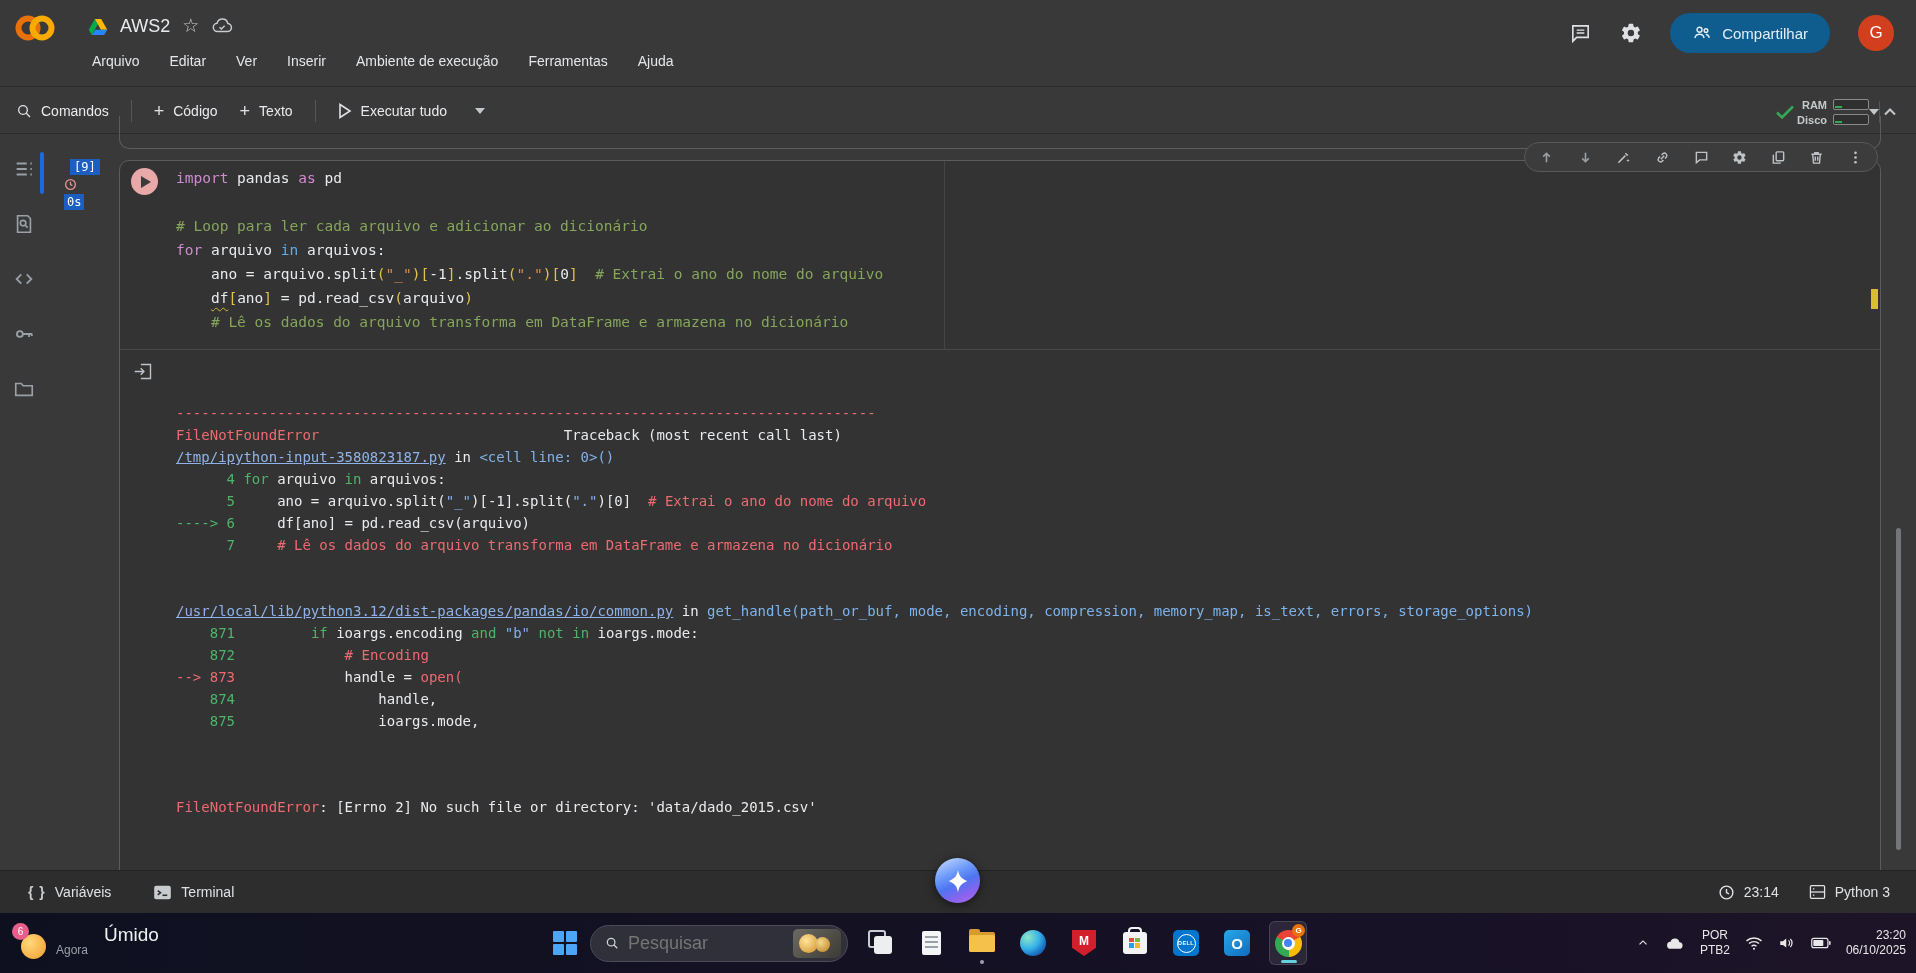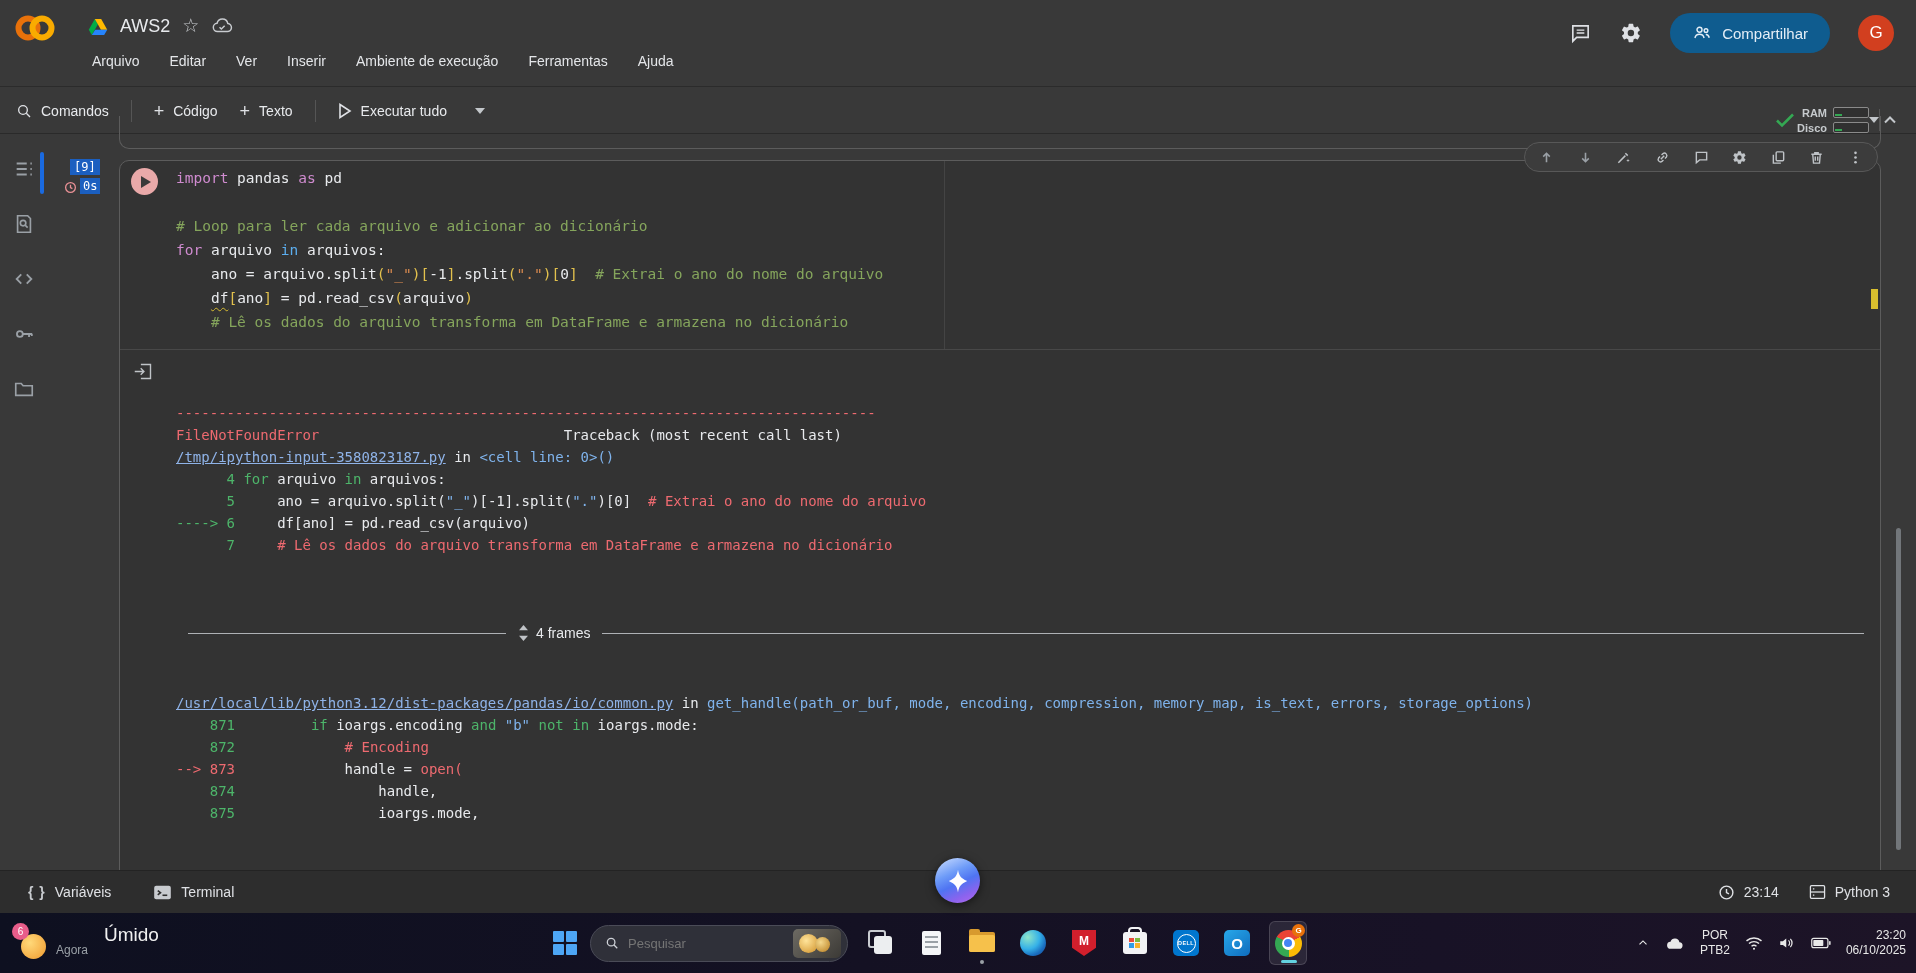--- a/index.html
+++ b/index.html
@@ -22,37 +22,37 @@
   .share-btn { display:flex; align-items:center; gap:10px; height:40px; padding:0 22px; border-radius:20px; background:#0f5c8f; color:#e4eef7; font-size:15px; cursor:pointer; }
   .avatar { width:36px; height:36px; border-radius:50%; background:#d23f1f; color:#fff; display:flex; align-items:center; justify-content:center; font-size:17px; cursor:pointer; }
 
   
   .toolbar { position:absolute; top:88px; left:0; right:0; height:46px; background:#393939; border-bottom:1px solid #2a2a2a; display:flex; align-items:center; }
   .tb-left { display:flex; align-items:center; gap:22px; padding-left:16px; font-size:14px; }
   .tb-item { display:flex; align-items:center; gap:9px; cursor:pointer; white-space:nowrap; }
   .tb-divider { width:1px; height:22px; background:#555; }
   .plus { font-size:18px; line-height:1; color:#dfe1e5; }
   .caret-down { width:0; height:0; border-left:5px solid transparent; border-right:5px solid transparent; border-top:6px solid #c3c7cb; }
-  .tb-right { position:absolute; right:16px; top:8px; height:48px; display:flex; align-items:center; }
+  .tb-right { position:absolute; right:16px; top:0; height:48px; display:flex; align-items:center; }
   .ramdisk { display:flex; flex-direction:column; gap:3px; cursor:pointer; }
   .rd-row { display:flex; align-items:center; gap:6px; justify-content:flex-end; }
   .rd-label { font-size:11px; font-weight:bold; color:#c6cacd; }
   .rd-bar { width:36px; height:11px; border:1px solid #8a8a8a; border-radius:2px; position:relative; background:#303030; }
   .rd-bar::after { content:""; position:absolute; left:1px; right:26px; bottom:1px; height:2px; background:#34a853; }
 
   
   .side { position:absolute; left:0; top:134px; bottom:103px; width:48px; background:#393939; }
   .side-icon { width:48px; height:40px; margin-top:15px; display:flex; align-items:center; justify-content:center; cursor:pointer; }
 
   
   .prev-cell { position:absolute; left:119px; top:116px; width:1762px; height:33px; border:1px solid #5c5c5c; border-top:none; border-radius:0 0 10px 10px; }
   .focus-bar { position:absolute; left:40px; top:152px; width:4px; height:42px; background:#1a6ae0; border-radius:2px; }
   .exec-badge { position:absolute; left:70px; top:160px; font-family:"DejaVu Sans Mono", monospace; font-size:12px; }
   .exec-count { background:#1b5fc0; color:#fff; padding:1px 4px; }
-  .exec-time-row { display:flex; align-items:flex-end; gap:3px; margin-top:4px; margin-left:-6px; }
+  .exec-time-row { display:flex; align-items:flex-start; gap:3px; margin-top:4px; margin-left:-6px;flex-direction:column; }
   .exec-time { background:#1b5fc0; color:#fff; padding:1px 3px; }
 
   .cell { position:absolute; left:119px; top:160px; width:1762px; height:810px; background:#333333; border:1px solid #5c5c5c; border-radius:10px; }
   .run-btn { position:absolute; left:11px; top:7px; width:27px; height:27px; border-radius:50%; background:#e9a9a9; display:flex; align-items:center; justify-content:center; cursor:pointer; }
   .run-tri { width:0; height:0; border-top:6px solid transparent; border-bottom:6px solid transparent; border-left:10px solid #3a3a3a; margin-left:3px; }
 
   .code-area { position:absolute; left:0; top:0; right:0; height:188px; border-radius:10px 10px 0 0; overflow:hidden; }
   .ruler { position:absolute; left:824px; top:0; bottom:0; width:1px; background:#444; }
   .ov-marker { position:absolute; right:2px; top:128px; width:7px; height:20px; background:#d9bf2e; }
   .codeblock { margin-left:56px; padding-top:5px; font-family:"DejaVu Sans Mono", monospace; font-size:14.5px; line-height:24px; white-space:pre; }
@@ -103,21 +103,21 @@
   .weather { position:absolute; left:12px; top:10px; display:flex; align-items:center; gap:8px; cursor:pointer; }
   .w-icon { position:relative; width:36px; height:38px; }
   .w-sun { position:absolute; left:9px; top:11px; width:25px; height:25px; border-radius:50%; background:radial-gradient(circle at 35% 35%, #ffd97a, #f09a2e); }
   .w-badge { position:absolute; left:0; top:0; width:17px; height:17px; border-radius:50%; background:#e85d8a; color:#fff; font-size:10px; display:flex; align-items:center; justify-content:center; }
   .w-cond { font-size:19px; color:#f0f0f0; line-height:16px;margin-left:48px; }
   .w-when { font-size:12px; color:#9aa0a6; line-height:15px; }
   .tb-center { position:absolute; left:553px; top:0; height:60px; display:flex; align-items:center; gap:13px; }
   .start { width:24px; height:24px; display:grid; grid-template-columns:11px 11px; grid-template-rows:11px 11px; gap:2px; cursor:pointer; }
   .start div { background:#4da6f5; border-radius:1px; }
   .search-pill { width:258px; height:37px; border-radius:19px; background:#2f3039; border:1px solid #4a4b57; display:flex; align-items:center; gap:9px; padding:0 6px 0 14px; }
-  .search-pill input { background:transparent; border:none; outline:none; color:#fdba74; font-size:13px; font-family:"Liberation Sans",sans-serif; width:130px; }
+  .search-pill input { background:transparent; border:none; outline:none; color:#fdba74; font-size:18px; font-family:"Liberation Sans",sans-serif; width:130px; }
   .coins { margin-left:auto; position:relative; width:48px; height:29px; border-radius:5px; overflow:hidden; background:linear-gradient(135deg,#6d6a63,#3c3a36); cursor:pointer; }
   .coin1 { position:absolute; left:6px; top:5px; width:19px; height:19px; border-radius:50%; background:radial-gradient(circle at 38% 35%,#ffe49a,#cf9028); }
   .coin2 { position:absolute; left:22px; top:8px; width:15px; height:15px; border-radius:50%; background:radial-gradient(circle at 38% 35%,#f4d88c,#b87d1e); }
   .tk-icon { width:38px; height:44px; display:flex; align-items:center; justify-content:center; position:relative; cursor:pointer; }
   .tv-back { width:18px; height:18px; border:2px solid #c9ccd1; border-radius:3px; position:absolute; left:7px; top:9px; }
   .tv-front { width:18px; height:18px; background:#eceef0; border-radius:3px; position:absolute; left:13px; top:15px; }
   .notepad { width:19px; height:24px; background:#f4f5f7; border-radius:2px; padding:5px 3px 0 3px; display:flex; flex-direction:column; gap:3px; }
   .notepad i { height:2px; background:#9aa0a6; }
   .folder-back { position:absolute; left:6px; top:11px; width:26px; height:20px; background:#d89a2e; border-radius:2px; }
   .folder-tab { position:absolute; left:6px; top:8px; width:11px; height:6px; background:#d89a2e; border-radius:2px 2px 0 0; }
@@ -321,31 +321,20 @@
 
     <div class="out-gutter-icon">
       <svg width="21" height="21" viewBox="0 0 24 24" fill="none" stroke="#bfc3c7" stroke-width="1.6">
         <path d="M9 4h11v16H9"></path>
         <path d="M2 12h10M8.8 8.2L12.5 12l-3.7 3.8"></path>
       </svg>
     </div>
 
     <div class="output">
       <div><div class="cline"><span class="s-r">-----------------------------------------------------------------------------------</span></div><div class="cline"><span class="s-r">FileNotFoundError</span><span class="s-p">                             Traceback (most recent call last)</span></div><div class="cline"><span class="s-l">/tmp/ipython-input-3580823187.py</span><span class="s-p"> in </span><span class="s-c">&lt;cell line: 0&gt;()</span></div><div class="cline"><span class="s-g">      4 for</span><span class="s-p"> arquivo </span><span class="s-g">in</span><span class="s-p"> arquivos:</span></div><div class="cline"><span class="s-g">      5 </span><span class="s-p">    ano = arquivo.split(</span><span class="s-c">"_"</span><span class="s-p">)[-1].split(</span><span class="s-c">"."</span><span class="s-p">)[0]</span><span class="s-r">  # Extrai o ano do nome do arquivo</span></div><div class="cline"><span class="s-g">----&gt; 6 </span><span class="s-p">    df[ano] = pd.read_csv(arquivo)</span></div><div class="cline"><span class="s-g">      7 </span><span class="s-r">    # Lê os dados do arquivo transforma em DataFrame e armazena no dicionário</span></div></div>
-      <div class="frames-row">
-        <div class="frames-line-l"></div>
-        <div class="frames-mid">
-          <svg width="11" height="16" viewBox="0 0 12 18" fill="#c0c3c7">
-            <polygon points="6,0 11,6 1,6"></polygon>
-              <polygon points="6,18 11,12 1,12"></polygon>
-          </svg>
-          <span>4 frames</span>
-        </div>
-        <div class="frames-line-r"></div>
-      </div>
       <div><div class="cline"><span class="s-l">/usr/local/lib/python3.12/dist-packages/pandas/io/common.py</span><span class="s-p"> in </span><span class="s-c">get_handle(path_or_buf, mode, encoding, compression, memory_map, is_text, errors, storage_options)</span></div><div class="cline"><span class="s-g">    871 </span><span class="s-p">        </span><span class="s-g">if</span><span class="s-p"> ioargs.encoding </span><span class="s-g">and</span><span class="s-p"> </span><span class="s-c">"b"</span><span class="s-p"> </span><span class="s-g">not</span><span class="s-p"> </span><span class="s-g">in</span><span class="s-p"> ioargs.mode:</span></div><div class="cline"><span class="s-g">    872 </span><span class="s-p">            </span><span class="s-r"># Encoding</span></div><div class="cline"><span class="s-r">--&gt; 873 </span><span class="s-p">            handle = </span><span class="s-r">open(</span></div><div class="cline"><span class="s-g">    874 </span><span class="s-p">                handle,</span></div><div class="cline"><span class="s-g">    875 </span><span class="s-p">                ioargs.mode,</span></div></div>
       <div class="final-block"><div class="cline"><span class="s-r">FileNotFoundError</span><span class="s-p">: [Errno 2] No such file or directory: 'data/dado_2015.csv'</span></div></div>
     </div>
 
     <div class="next-steps">
       <span class="ns-label">Próximas etapas:</span>
       <button class="ns-btn">Explicar o erro</button>
     </div>
   </div>
 

